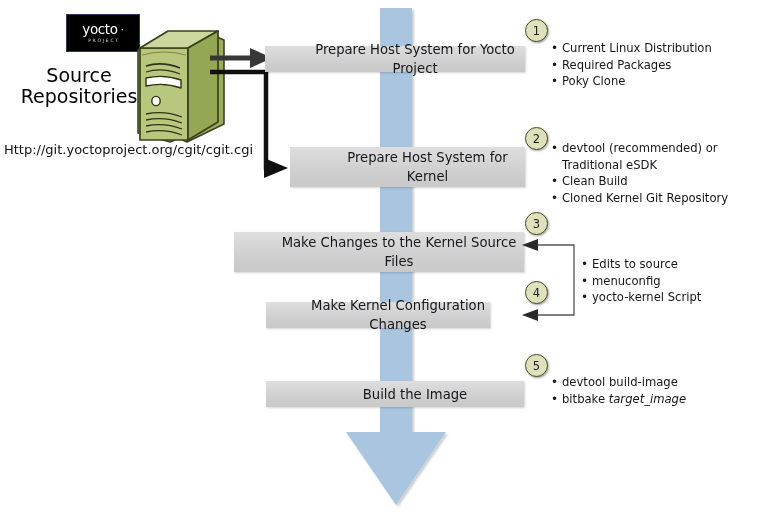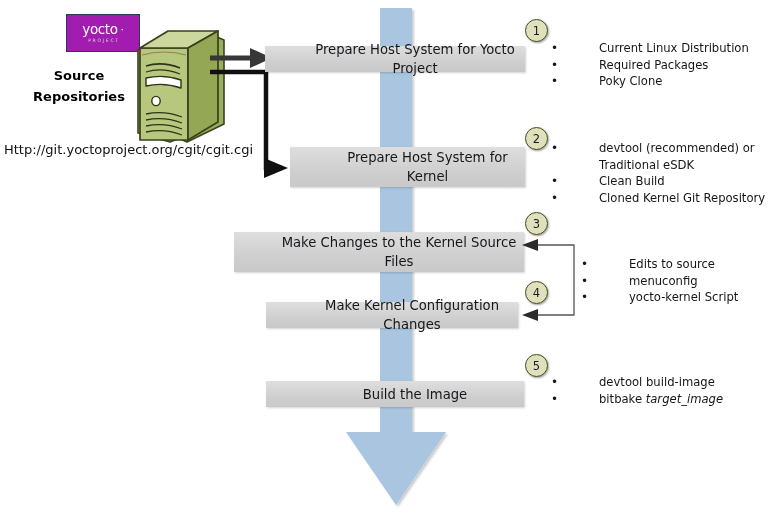--- a/index.html
+++ b/index.html
@@ -20,21 +20,21 @@
     left: 0; top: 0;
     width: 769px;
     height: 517px;
   }
   .abs { position: absolute; }
 
   
   #yocto-logo {
     left: 66px; top: 14px;
     width: 74px; height: 38px;
-    background: #a21caf;
+    background: #000000;
     border: 1px solid #2a3a55;
     box-sizing: border-box;
     display: flex;
     flex-direction: column;
     align-items: center;
     justify-content: center;
   }
   #yocto-logo .word {
     color: #ffffff;
     font-size: 13.5px;
@@ -53,22 +53,22 @@
     letter-spacing: 1.7px;
     line-height: 7px;
     padding-left: 2px;
   }
 
   
   #source-repositories-label {
     left: 20px; top: 65px;
     width: 118px;
     text-align: center;
-    font-size: 13px;
-    font-weight: bold;
+    font-size: 19px;
+    font-weight: normal;
     line-height: 21px;
     color: #000;
   }
   #repo-url-label {
     left: 4px; top: 142px;
     font-size: 13px;
     color: #111;
     white-space: nowrap;
   }
 
@@ -112,21 +112,21 @@
     display: flex;
     align-items: flex-start;
   }
   .note-list .bullet {
     width: 11px;
     flex: 0 0 11px;
     color: #16161a;
     font-size: 12px;
     line-height: 16.5px;
   }
-  .note-list .txt { flex: 1 1 auto; margin-left: 37px; }
+  .note-list .txt { flex: 1 1 auto; }
   .note-list .ital { font-style: italic; }
 
   svg { display: block; }
 </style>
 </head>
 <body>
 
 <div id="canvas">
 
   <svg class="abs" style="left:330px; top:8px;" width="150" height="505" aria-hidden="true">
@@ -229,21 +229,21 @@
     </div>
   </div>
 
   <div class="abs pbox" style="left:234px; top:232px; width:290px; height:40px;">
     <span>Make Changes to the Kernel Source Files</span>
   </div>
   <div class="abs step-circle" style="left:525px; top:212px;">
     <span>3</span>
   </div>
 
-  <div class="abs pbox" style="left:266px; top:302px; width:252px; height:26px;">
+  <div class="abs pbox" style="left:266px; top:302px; width:224px; height:26px;">
     <span>Make Kernel Configuration Changes</span>
   </div>
   <div class="abs step-circle" style="left:525px; top:281px;">
     <span>4</span>
   </div>
 
   <svg class="abs" style="left:520px; top:236px;" width="60" height="86" aria-hidden="true">
     <path d="M 14 9 L 54 9 L 54 79 L 14 79" fill="none" stroke="#555555" stroke-width="1.3"></path>
     <path d="M 18 3 L 2 9 L 18 15 Z" fill="#2b2b2b"></path>
     <path d="M 18 73 L 2 79 L 18 85 Z" fill="#2b2b2b"></path>

